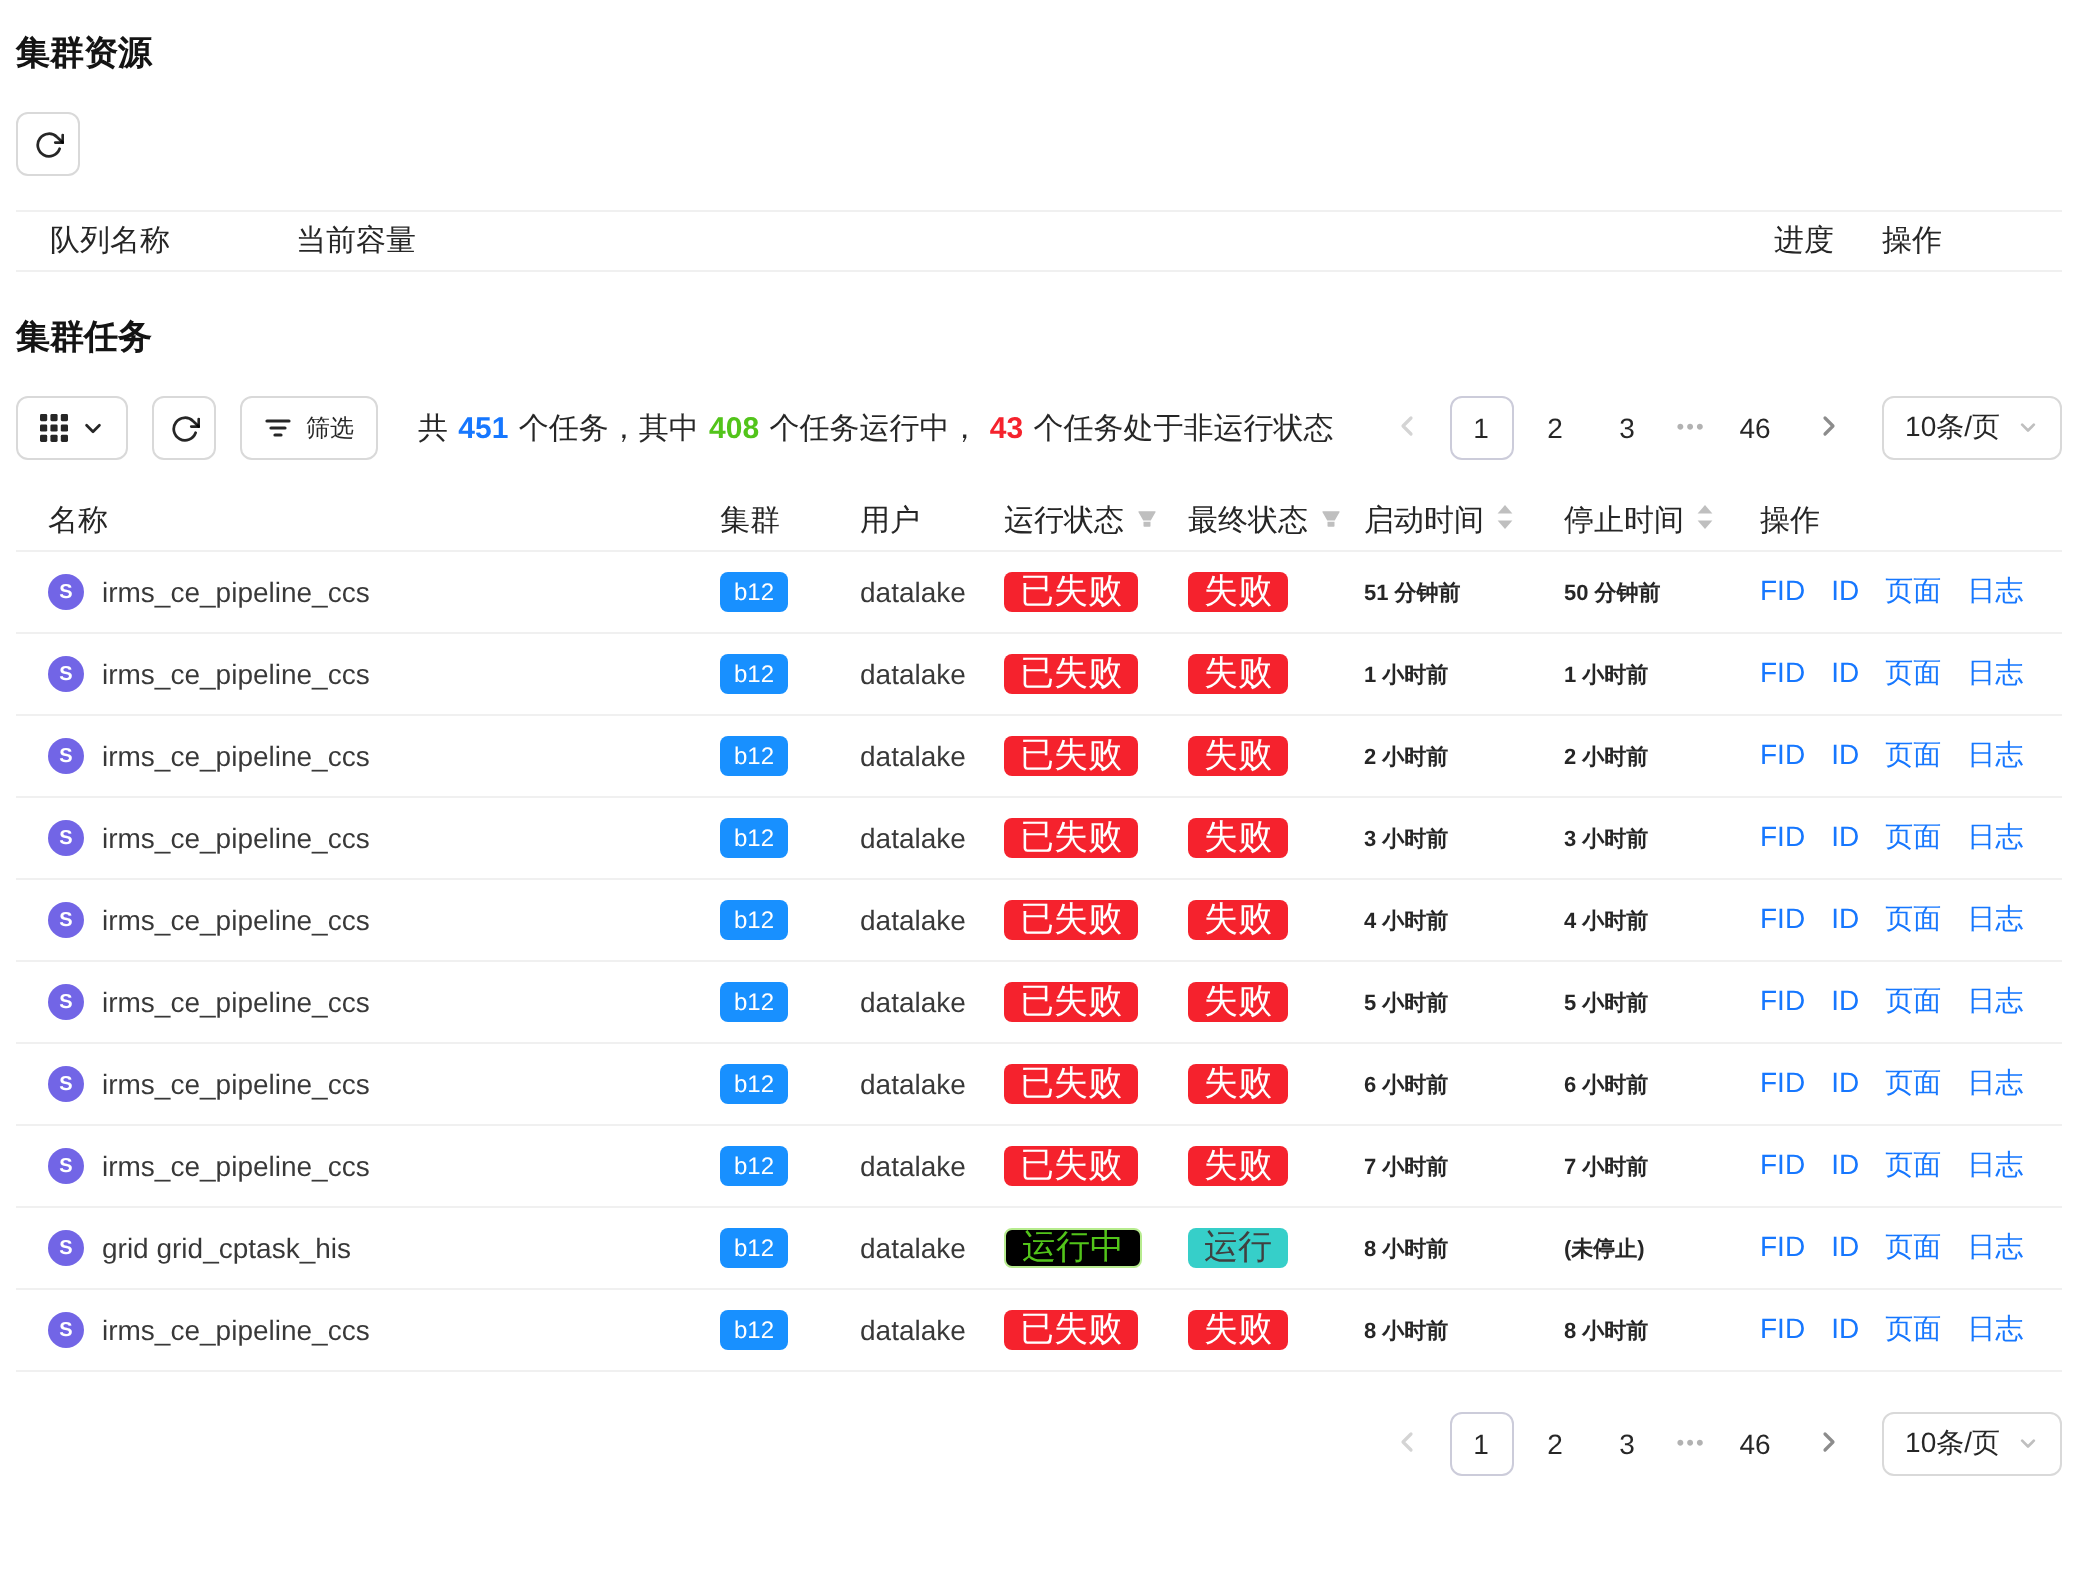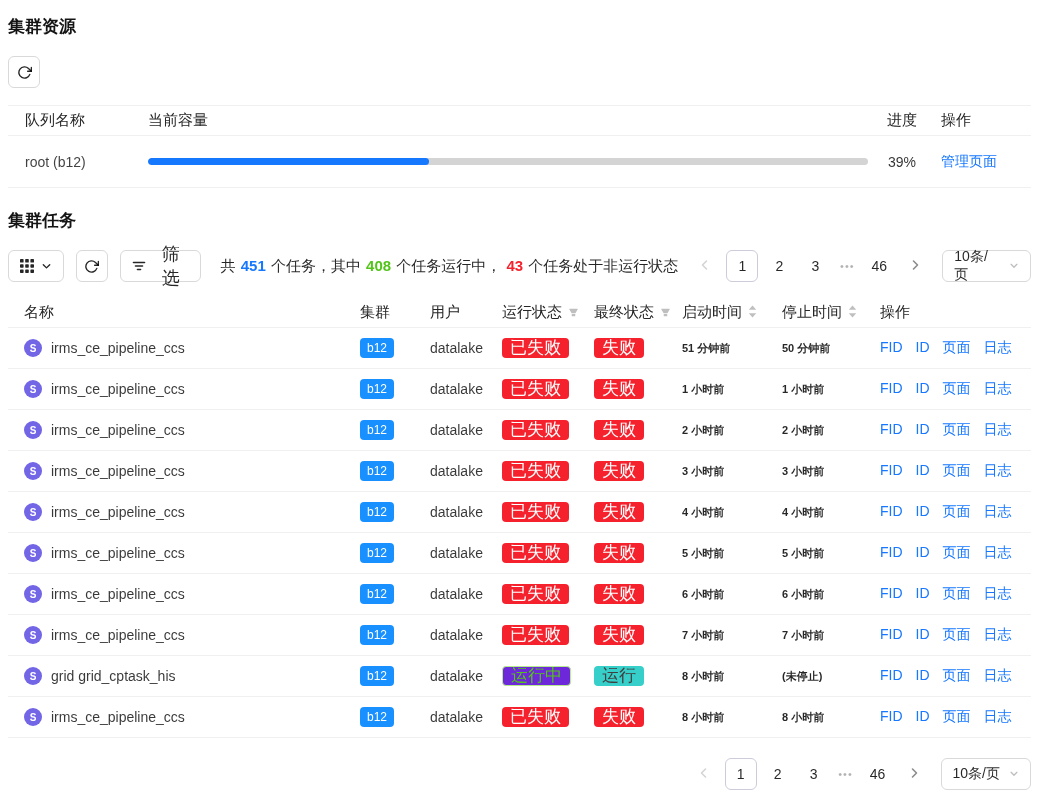--- a/index.html
+++ b/index.html
@@ -12,21 +12,21 @@
     --tag-blue:#1890ff; --tag-cyan:#36cfc9; --avatar:#7265e6;
   }
   .page { padding:0 8px; }
   .section-title { margin:0; padding-top:15px; font-size:17px; font-weight:700; color:#141414; }
   .section-title.tasks { padding-top:21px; }
 
   .btn {
     height:32px; min-width:32px; padding:0 11px; background:#fff;
     border:1px solid #d9d9d9; border-radius:6px; cursor:pointer;
     display:inline-flex; align-items:center; justify-content:center; gap:7px;
-    font-size:18px; color:rgba(0,0,0,0.85); font-family:inherit;
+    font-size:12px; color:rgba(0,0,0,0.85); font-family:inherit;
   }
   .icon-btn { padding:0; width:32px; }
   .btn svg { display:block; }
   .res-refresh { margin-top:18px; }
 
   
   .res-table { margin-top:17px; }
   .res-header, .res-row { display:grid; grid-template-columns:140px 1fr 66px 96px; align-items:center; }
   .res-header { height:31px; border-top:1px solid #f0f0f0; border-bottom:1px solid #f0f0f0;
                 font-size:15px; font-weight:500; color:#262626; }
@@ -66,21 +66,21 @@
   .task-row { height:41px; border-bottom:1px solid #f0f0f0; font-size:14px; }
   .task-row .cell { padding-left:16px; white-space:nowrap; }
   .name-cell { display:flex; align-items:center; gap:9px; }
   .avatar { width:18px; height:18px; border-radius:50%; background:var(--avatar); color:#fff;
             font-size:10px; font-weight:700; display:inline-flex; align-items:center; justify-content:center; flex:none; }
   .task-name { color:rgba(0,0,0,0.78); }
   .cluster-tag { background:var(--tag-blue); color:#fff; font-size:12px; line-height:20px; padding:0 7px; border-radius:4px; display:inline-block; }
   .user-cell { color:rgba(0,0,0,0.78); }
   .status-tag { font-size:17px; line-height:20px; padding:0 8px; border-radius:4px; display:inline-block; }
   .type-error { background:var(--error); color:#fff; }
-  .type-success { background:#6d28d9; color:var(--success); border:1px solid #b7eb8f; line-height:18px; }
+  .type-success { background:#000000; color:var(--success); border:1px solid #b7eb8f; line-height:18px; }
   .type-processing { background:var(--tag-cyan); color:#404040; }
   .time-cell { font-weight:700; font-size:11px; color:rgba(0,0,0,0.85); }
   .actions-cell { display:flex; gap:13px; }
   .action-link { font-size:14px; }
 </style>
 </head>
 <body style="--primary: #1677ff; --success: #52c41a; --error: #f5222d; --tag-blue: #1890ff; --tag-cyan: #36cfc9; --avatar: #7265e6;">
 
 <div class="page">
 
@@ -95,30 +95,20 @@
           </svg>
       </span>
     </button>
 
     <div class="res-table">
       <div class="res-header">
         <div>队列名称</div>
         <div>当前容量</div>
         <div class="center">进度</div>
         <div class="action-col">操作</div>
-      </div>
-      <div class="res-row">
-        <div>root (b12)</div>
-        <div>
-          <div class="progress-track">
-            <div class="progress-fill" style="width: 39%;"></div>
-          </div>
-        </div>
-        <div class="center pct">39%</div>
-        <div class="action-col"><a class="link">管理页面</a></div>
       </div>
     </div>
   </section>
 
   <section>
     <h2 class="section-title tasks">集群任务</h2>
 
     <div class="toolbar">
       <button class="btn">
         <span>

